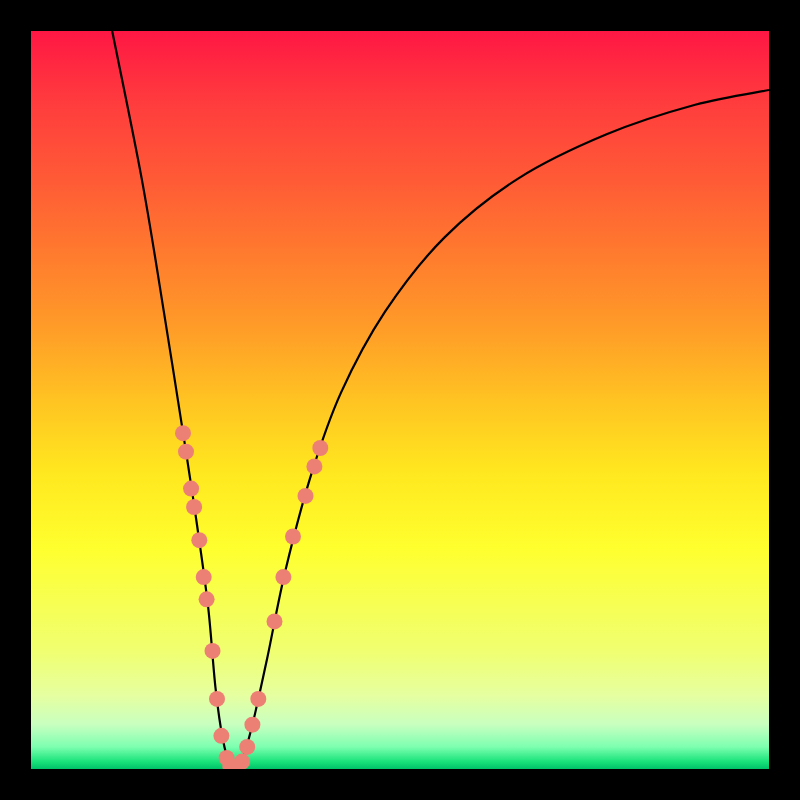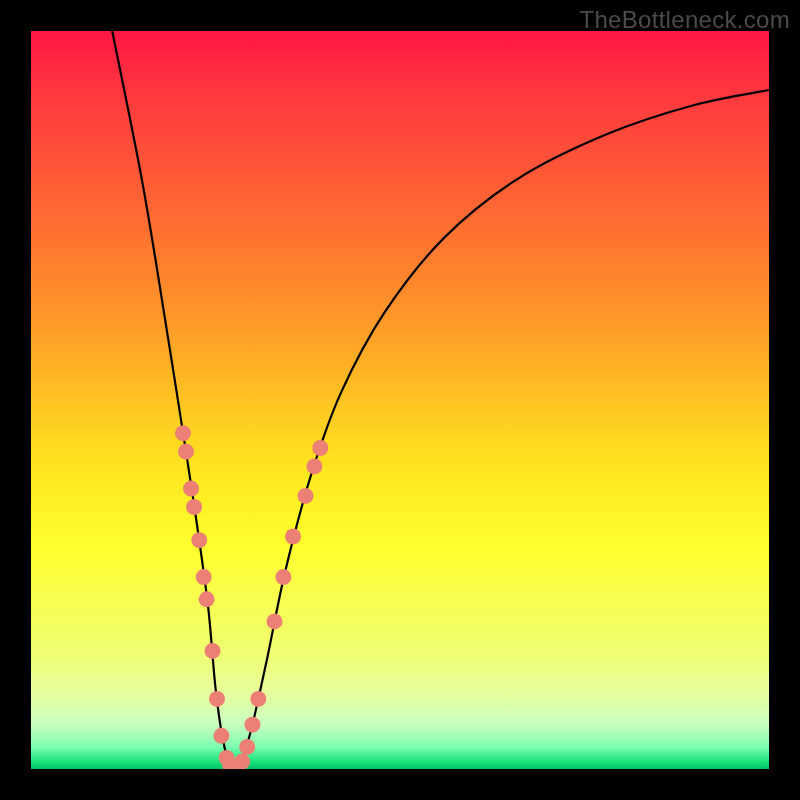--- a/index.html
+++ b/index.html
@@ -86,14 +86,13 @@
           <circle cx="227.3" cy="667.9" r="8" fill="#ed8074"></circle>
           <circle cx="243.5" cy="590.4" r="8" fill="#ed8074"></circle>
           <circle cx="252.4" cy="546.1" r="8" fill="#ed8074"></circle>
           <circle cx="262.0" cy="505.5" r="8" fill="#ed8074"></circle>
           <circle cx="274.5" cy="464.9" r="8" fill="#ed8074"></circle>
           <circle cx="283.4" cy="435.4" r="8" fill="#ed8074"></circle>
           <circle cx="289.3" cy="417.0" r="8" fill="#ed8074"></circle>
         </g>
     </svg>
   </div>
-  <div class="watermark">TheBottleneck.com</div>
 </div>
 
 </body></html>

